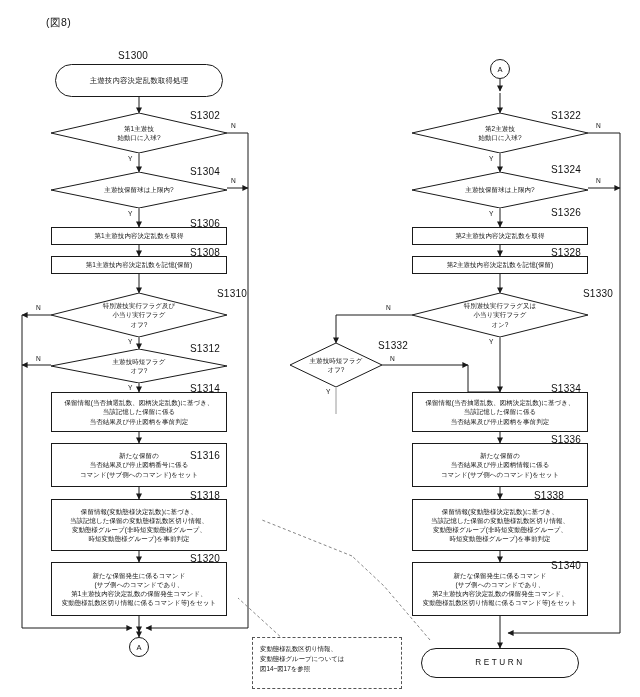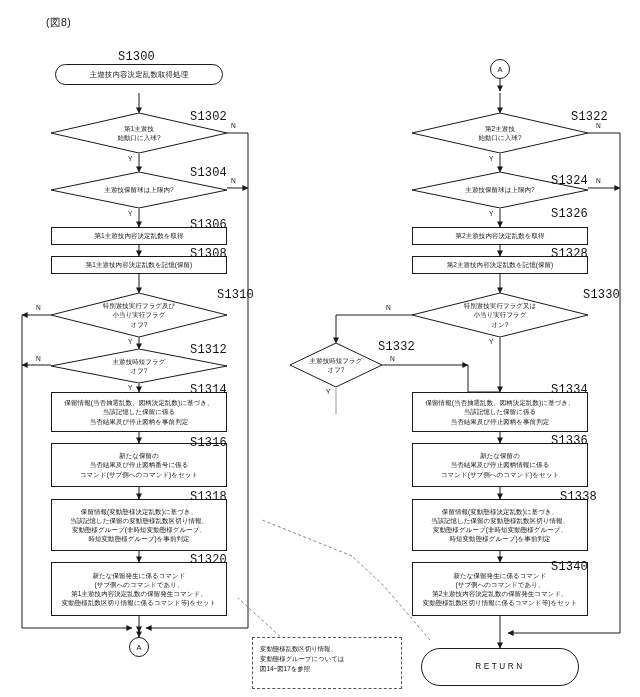--- a/index.html
+++ b/index.html
@@ -36,21 +36,21 @@
     position:relative;z-index:2;font-size:6.5px;line-height:1.4;
     text-align:center;letter-spacing:.05px;
   }
 
   .conn{
     border:1px solid #1a1a1a;border-radius:50%;background:#fff;
     display:flex;align-items:center;justify-content:center;
   }
   .conn .txt{font-size:7.5px;}
 
-  .steplbl{position:absolute;font-size:12px;letter-spacing:.2px;color:#111;white-space:nowrap;font-family:Liberation Mono, monospace;}
+  .steplbl{position:absolute;font-size:10px;letter-spacing:.2px;color:#111;white-space:nowrap;}
   .yn{position:absolute;font-size:6.6px;color:#111;}
 
   .note{
     position:absolute;box-sizing:border-box;
     border:1px dashed #555;background:#fff;
     padding:6px 7px;
   }
   .note .txt{font-size:6.4px;line-height:1.55;}
 </style>
 </head>
@@ -124,21 +124,21 @@
       <line x1="500" y1="79" x2="500" y2="91" marker-end="url(#ar)"></line>
     </g>
 
     <g stroke="#777" stroke-width="0.9" fill="none" stroke-dasharray="3,2.5">
       <path d="M284,640 L238,598"></path>
       <path d="M430,640 L384,586 L352,556"></path>
       <path d="M352,556 L262,520"></path>
     </g>
   </svg>
 
-  <div class="node terminal" style="left:55px;top:64px;width:168px;height:21px;font-family:Liberation Serif, serif;">
+  <div class="node terminal" style="left:55px;top:64px;width:168px;height:33px;font-family:Liberation Serif, serif;">
     <span class="txt">主遊技内容決定乱数取得処理</span>
   </div>
   <div class="steplbl" style="left:118px;top:50px;">S1300</div>
 
   <div class="node dec" style="left:51px;top:113px;width:176px;height:40px;">
     <svg width="176" height="40" style="position:absolute;left:0;top:0;">
         <polygon points="88,0 176,20 88,40 0,20" fill="#fff" stroke="#1a1a1a" stroke-width="1"></polygon>
       </svg>
     <div class="txt">
       <div>第1主遊技</div>
@@ -207,21 +207,21 @@
   </div>
   <div class="steplbl" style="left:190px;top:383px;">S1314</div>
 
   <div class="node proc" style="left:51px;top:443px;width:176px;height:44px;">
     <div class="txt">
       <div>新たな保留の</div>
         <div>当否結果及び停止図柄番号に係る</div>
         <div>コマンド(サブ側へのコマンド)をセット</div>
     </div>
   </div>
-  <div class="steplbl" style="left:190px;top:436px;">S1316</div>
+  <div class="steplbl" style="left:190px;top:450px;">S1316</div>
 
   <div class="node proc" style="left:51px;top:499px;width:176px;height:52px;">
     <div class="txt">
       <div>保留情報(変動態様決定乱数)に基づき、</div>
         <div>当該記憶した保留の変動態様乱数区切り情報、</div>
         <div>変動態様グループ(非時短変動態様グループ、</div>
         <div>時短変動態様グループ)を事前判定</div>
     </div>
   </div>
   <div class="steplbl" style="left:190px;top:490px;">S1318</div>
@@ -246,33 +246,33 @@
 
   <div class="node dec" style="left:412px;top:113px;width:176px;height:40px;">
     <svg width="176" height="40" style="position:absolute;left:0;top:0;">
         <polygon points="88,0 176,20 88,40 0,20" fill="#fff" stroke="#1a1a1a" stroke-width="1"></polygon>
       </svg>
     <div class="txt">
       <div>第2主遊技</div>
         <div>始動口に入球?</div>
     </div>
   </div>
-  <div class="steplbl" style="left:551px;top:110px;margin-left:20px;">S1322</div>
+  <div class="steplbl" style="left:551px;top:110px;">S1322</div>
   <div class="yn" style="left:596px;top:122px;">N</div>
   <div class="yn" style="left:489px;top:155px;">Y</div>
 
   <div class="node dec" style="left:412px;top:172px;width:176px;height:36px;">
     <svg width="176" height="36" style="position:absolute;left:0;top:0;">
         <polygon points="88,0 176,18 88,36 0,18" fill="#fff" stroke="#1a1a1a" stroke-width="1"></polygon>
       </svg>
     <div class="txt">
         <div>主遊技保留球は上限内?</div>
       </div>
   </div>
-  <div class="steplbl" style="left:551px;top:174px;">S1324</div>
+  <div class="steplbl" style="left:551px;top:164px;">S1324</div>
   <div class="yn" style="left:596px;top:177px;">N</div>
   <div class="yn" style="left:489px;top:210px;">Y</div>
 
   <div class="node proc" style="left:412px;top:227px;width:176px;height:18px;">
     <span class="txt">第2主遊技内容決定乱数を取得</span>
   </div>
   <div class="steplbl" style="left:551px;top:207px;">S1326</div>
 
   <div class="node proc" style="left:412px;top:256px;width:176px;height:18px;">
     <span class="txt">第2主遊技内容決定乱数を記憶(保留)</span>
@@ -325,33 +325,33 @@
   <div class="steplbl" style="left:551px;top:434px;">S1336</div>
 
   <div class="node proc" style="left:412px;top:499px;width:176px;height:52px;">
     <div class="txt">
       <div>保留情報(変動態様決定乱数)に基づき、</div>
         <div>当該記憶した保留の変動態様乱数区切り情報、</div>
         <div>変動態様グループ(非時短変動態様グループ、</div>
         <div>時短変動態様グループ)を事前判定</div>
     </div>
   </div>
-  <div class="steplbl" style="left:560px;top:490px;">S1338</div>
+  <div class="steplbl" style="left:534px;top:490px;">S1338</div>
 
   <div class="node proc" style="left:412px;top:562px;width:176px;height:54px;">
     <div class="txt">
       <div>新たな保留発生に係るコマンド</div>
         <div>(サブ側へのコマンドであり、</div>
         <div>第2主遊技内容決定乱数の保留発生コマンド、</div>
         <div>変動態様乱数区切り情報に係るコマンド等)をセット</div>
     </div>
   </div>
   <div class="steplbl" style="left:551px;top:560px;">S1340</div>
 
-  <div class="node terminal ret" style="left:421px;top:648px;width:158px;height:38px;">
+  <div class="node terminal ret" style="left:421px;top:648px;width:158px;height:30px;">
     <span class="txt">RETURN</span>
   </div>
 
   <div class="note" style="left:252px;top:637px;width:150px;height:52px;">
     <div class="txt">
       <div>変動態様乱数区切り情報、</div>
       <div>変動態様グループについては</div>
       <div>図14~図17を参照</div>
     </div>
   </div>

